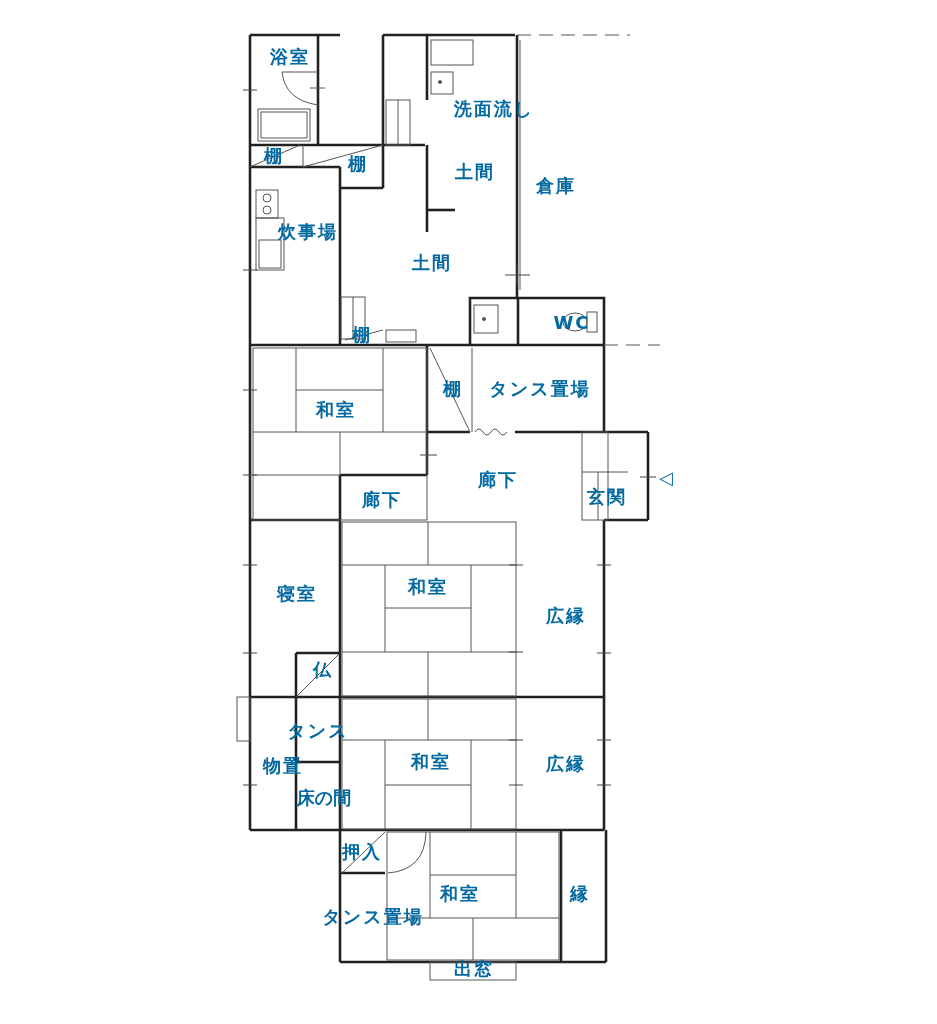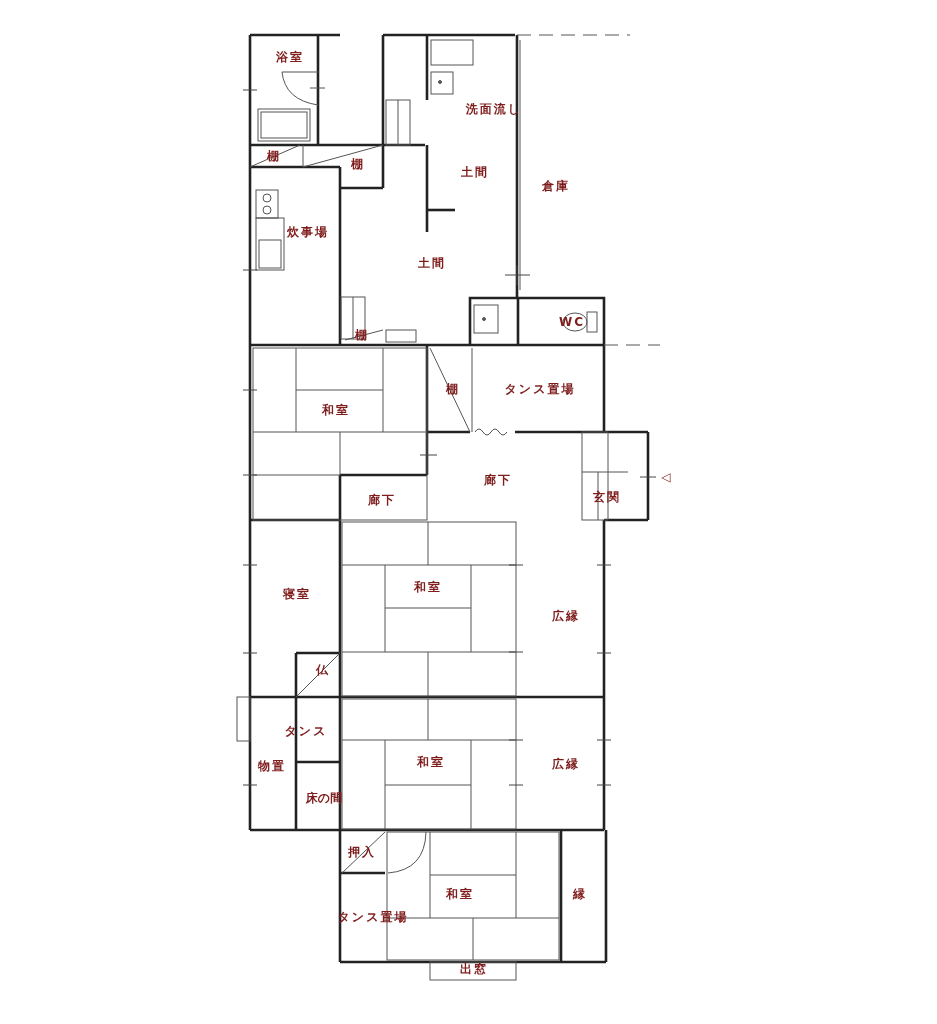--- a/index.html
+++ b/index.html
@@ -1,19 +1,19 @@
 <!DOCTYPE html>
 <html><head>
 <meta charset="utf-8">
 <style>
   html, body { margin: 0; padding: 0; background: #ffffff; }
   body { width: 937px; height: 1024px; position: relative; overflow: hidden;
          font-family: "DejaVu Sans", sans-serif; }
   #plan { position: absolute; left: 0; top: 0; }
-  .lbl { position: absolute; font-size: 12px; font-weight: bold; color: #7f1d1d;
+  .lbl { position: absolute; font-size: 18px; font-weight: bold; color: #0369a1;
          letter-spacing: 2px; white-space: nowrap; transform: translate(-50%, -50%);
          background: transparent; }
 </style>
 </head>
 <body>
 
 <svg id="plan" width="937" height="1024" viewBox="0 0 937 1024" xmlns="http://www.w3.org/2000/svg">
   <g stroke="#222" stroke-width="2.6" fill="none">
 
     <polyline points="250,35 340,35"></polyline>
@@ -185,22 +185,22 @@
   <span class="lbl" style="left:336px;top:410px">和室</span>
   <span class="lbl" style="left:453px;top:389px">棚</span>
   <span class="lbl" style="left:540px;top:389px">タンス置場</span>
   <span class="lbl" style="left:498px;top:480px">廊下</span>
   <span class="lbl" style="left:382px;top:500px">廊下</span>
   <span class="lbl" style="left:607px;top:497px">玄関</span>
   <span class="lbl" style="left:297px;top:594px">寝室</span>
   <span class="lbl" style="left:428px;top:587px">和室</span>
   <span class="lbl" style="left:566px;top:616px">広縁</span>
   <span class="lbl" style="left:323px;top:670px">仏</span>
-  <span class="lbl" style="left:306px;top:731px">タンス</span>
-  <span class="lbl" style="left:272px;top:766px">物置</span>
+  <span class="lbl" style="left:318px;top:731px">タンス</span>
+  <span class="lbl" style="left:283px;top:766px">物置</span>
   <span class="lbl" style="left:431px;top:762px">和室</span>
   <span class="lbl" style="left:566px;top:764px">広縁</span>
   <span class="lbl" style="left:324px;top:798px;letter-spacing:0">床の間</span>
   <span class="lbl" style="left:362px;top:852px">押入</span>
   <span class="lbl" style="left:460px;top:894px">和室</span>
   <span class="lbl" style="left:580px;top:894px">縁</span>
   <span class="lbl" style="left:373px;top:917px">タンス置場</span>
   <span class="lbl" style="left:474px;top:969px">出窓</span>
   <span class="lbl" style="left:667px;top:477px;font-weight:normal">◁</span>
 </div>

